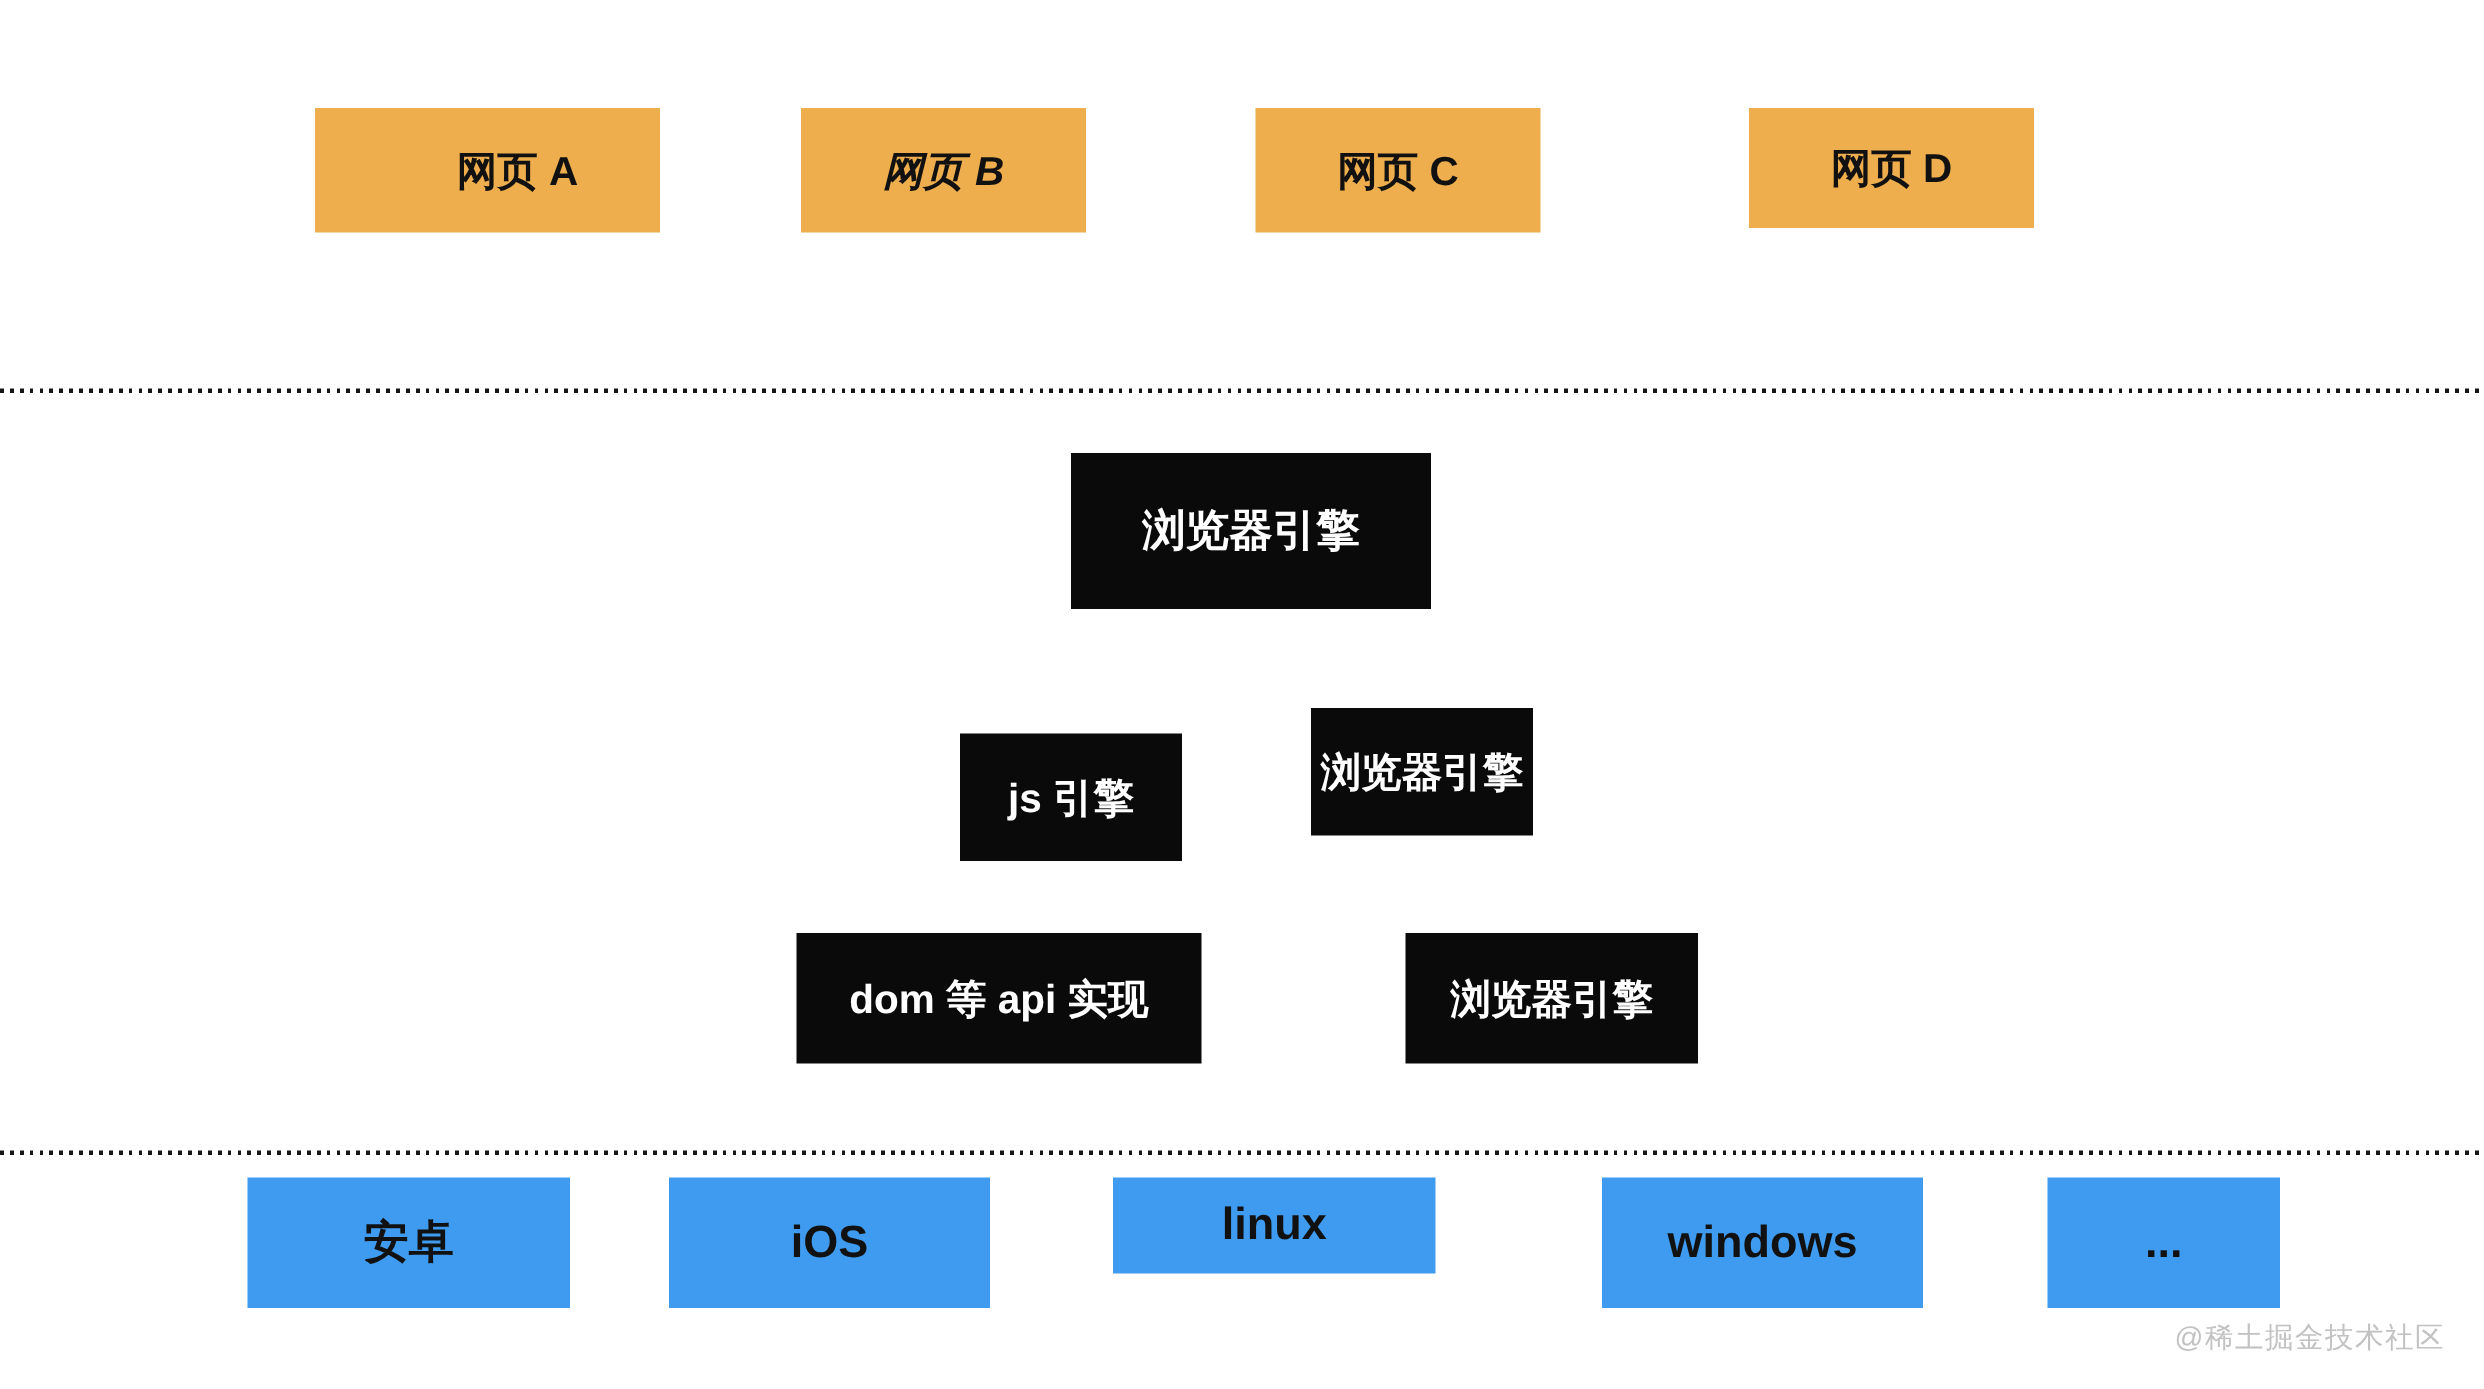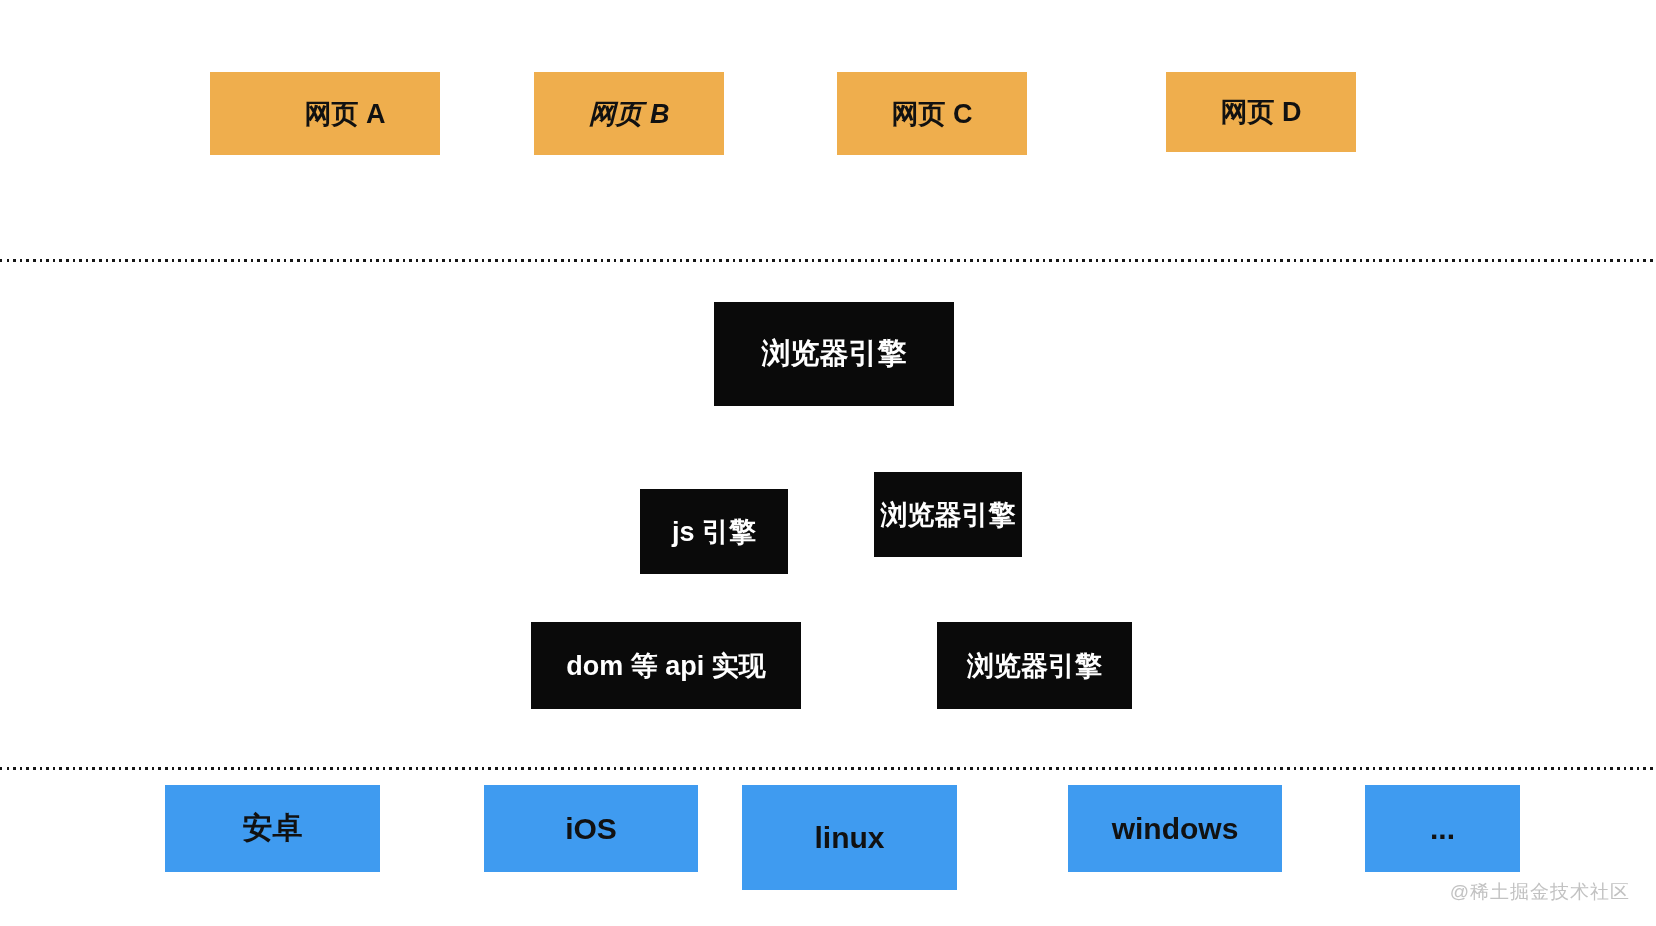--- a/index.html
+++ b/index.html
@@ -79,20 +79,20 @@
 
   <div class="box black" style="left:640px; top:472px; width:148px; height:85px;margin-top:17px;">js 引擎</div>
   <div class="box black" style="left:874px; top:472px; width:148px; height:85px;">浏览器引擎</div>
 
   <div class="box black" style="left:531px; top:622px; width:270px; height:87px;">dom 等 api 实现</div>
   <div class="box black" style="left:937px; top:622px; width:195px; height:87px;">浏览器引擎</div>
 
   <div class="divider" style="top:767px;"></div>
 
   <div class="box blue" style="left:165px; top:785px; width:215px; height:87px;">安卓</div>
-  <div class="box blue" style="left:446px; top:785px; width:214px; height:87px;margin-left:38px;">iOS</div>
-  <div class="box blue" style="left:742px; top:785px; width:215px; height:105px;">linux</div>
+  <div class="box blue" style="left:446px; top:785px; width:214px; height:87px;">iOS</div>
+  <div class="box blue" style="left:742px; top:785px; width:215px; height:64px;">linux</div>
   <div class="box blue" style="left:1068px; top:785px; width:214px; height:87px;">windows</div>
   <div class="box blue" style="left:1365px; top:785px; width:155px; height:87px;">...</div>
 
   <div class="watermark">@稀土掘金技术社区</div>
 
 </div>
 
 </body></html>

